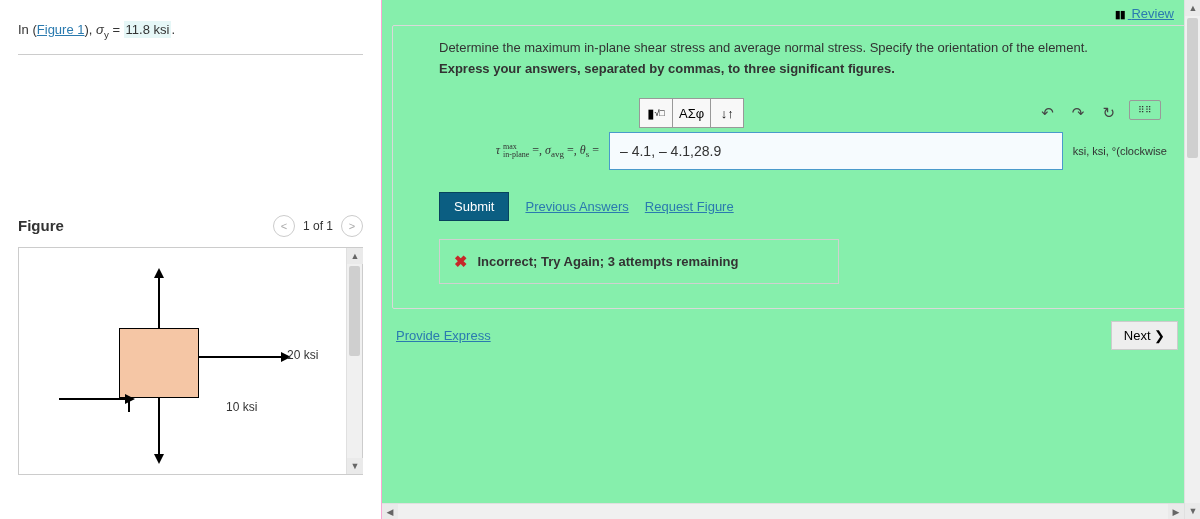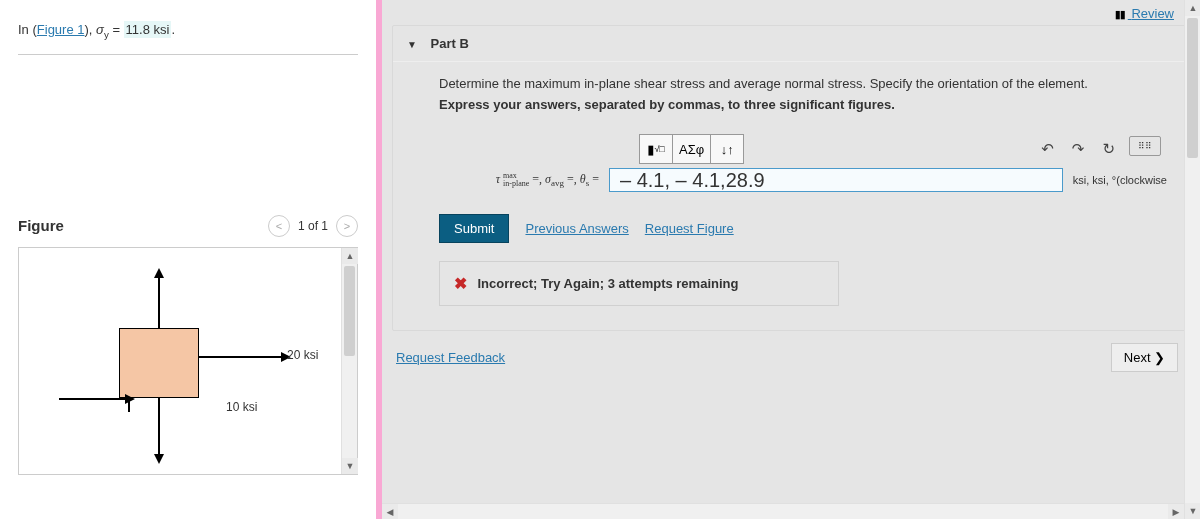--- a/index.html
+++ b/index.html
@@ -1,21 +1,21 @@
 <!DOCTYPE html>
 <html><head>
 <meta charset="utf-8">
 <style>
 * { box-sizing: border-box; margin: 0; padding: 0; }
 body { font-family: Arial, Helvetica, sans-serif; font-size: 13px; color: #333; background: #fff; width: 1200px; height: 519px; overflow: hidden; position: relative; }
 
 .container { display: flex; height: 100%; }
 
 
-.left-panel { width: 382px; padding: 14px 18px; border-right: 6px solid #f9a8d4; position: relative; }
+.left-panel { width: 382px; padding: 14px 18px; border-right: 1px solid #f9a8d4; position: relative; }
 .problem-statement { padding: 8px 0 14px 0; border-bottom: 1px solid #ccc; }
 .problem-statement .hl { background: #e6f7f7; padding: 1px 2px; }
 .problem-statement a.fig-link { color: #2a7aaf; text-decoration: underline; }
 
 .figure-header { display: flex; align-items: center; justify-content: space-between; margin-top: 160px; }
 .figure-header .figure-title { font-size: 15px; font-weight: bold; }
 .pager { display: flex; align-items: center; gap: 8px; }
 .pager .pg-btn { width: 22px; height: 22px; border: 1px solid #ccc; border-radius: 50%; background: #fff; display: flex; align-items: center; justify-content: center; color: #aaa; font-size: 11px; }
 .pager .pg-label { font-size: 12px; }
 
@@ -32,21 +32,21 @@
 .arrow.down  { left: 139px; top: 150px; width: 2px; height: 60px; }
 .arrow.left-line  { left: 40px;  top: 150px; width: 70px; height: 2px; }
 .arrow.right-line { left: 180px; top: 108px; width: 86px; height: 2px; }
 .arrowhead { position: absolute; width: 0; height: 0; }
 .ah-up    { border-left: 5px solid transparent; border-right: 5px solid transparent; border-bottom: 10px solid #000; }
 .ah-down  { border-left: 5px solid transparent; border-right: 5px solid transparent; border-top: 10px solid #000; }
 .ah-right { border-top: 5px solid transparent; border-bottom: 5px solid transparent; border-left: 10px solid #000; }
 .diag-label { position: absolute; font-size: 12px; }
 
 
-.right-panel { flex: 1; position: relative; background: #e5e5e5; border-left: none; height: 100%; overflow: hidden; }
+.right-panel { flex: 1; position: relative; background: #86efac; border-left: none; height: 100%; overflow: hidden; }
 .review-bar { text-align: right; padding: 6px 26px 0 0; }
 .review-bar a { color: #2a7aaf; font-size: 13px; text-decoration: underline; }
 .review-icon { display: inline-block; font-size: 11px; color: #000; margin-right: 3px; letter-spacing: -1px; }
 
 .part-card { margin: 4px 10px 0 10px; border: 1px solid #d9d9d9; border-radius: 2px; }
 .part-header { padding: 10px 14px; border-bottom: 1px solid #eee; font-weight: bold; }
 .part-header .tri { display: inline-block; margin-right: 10px; font-size: 10px; }
 
 .part-body { padding: 14px 22px 24px 46px; }
 .prompt-line1 { margin-bottom: 6px; }
@@ -58,21 +58,21 @@
 .tb-group-right { position: absolute; right: 6px; display: flex; gap: 10px; }
 .tb-ico { border: none; background: none; font-size: 15px; color: #444; cursor: pointer; padding: 4px; }
 .kb-btn { border: 1px solid #999; border-radius: 2px; width: 32px; height: 20px; font-size: 9px; letter-spacing: 0.5px; display: inline-flex; align-items: center; justify-content: center; }
 
 .vec-row { margin-left: 200px; margin-bottom: 8px; }
 .vec-btn { height: 26px; border: 1px solid #999; background: #eee; padding: 0 8px; font-size: 12px; }
 .help-btn { float: right; margin-right: 8px; width: 30px; height: 26px; border: 1px solid #999; background: #f8f8f8; font-size: 14px; }
 
 .answer-row { display: flex; align-items: center; gap: 10px; clear: both; }
 .answer-label { width: 160px; text-align: right; font-size: 12px; font-family: 'Times New Roman', serif; white-space: nowrap; }
-.answer-input { flex: 1; height: 24px; border: 1px solid #4a9acb; background: #f6fbfe; padding: 0 10px; font-size: 20px; color: #333; outline: none; }
+.answer-input { flex: 1; height: 38px; border: 1px solid #4a9acb; background: #f6fbfe; padding: 0 10px; font-size: 14px; color: #333; outline: none; }
 .answer-units { font-size: 11px; white-space: nowrap; }
 
 .submit-row { margin-top: 22px; display: flex; align-items: center; gap: 16px; }
 .submit-btn { background: #0b5e82; color: #fff; border: 1px solid #07435d; padding: 6px 14px; font-size: 13px; cursor: pointer; }
 .link { color: #2a7aaf; text-decoration: underline; font-size: 13px; cursor: pointer; }
 
 .feedback-box { margin-top: 18px; border: 1px solid #d0d0d0; padding: 12px 14px; display: flex; align-items: center; gap: 10px; width: 400px; }
 .x-mark { color: #c62828; font-weight: bold; font-size: 16px; }
 .feedback-text { font-weight: bold; }
 
@@ -130,24 +130,20 @@
       </div>
     </div>
   </div>
 
   <div class="right-panel">
     <div class="review-bar">
       <a href="#"><span class="review-icon">▮▮</span> <span>Review</span></a>
     </div>
 
     <div class="part-card">
-      <div class="part-header">
-        <span class="tri">▼</span>
-        <span>Part B</span>
-      </div>
       <div class="part-body">
         <div class="prompt-line1">Determine the maximum in-plane shear stress and average normal stress. Specify the orientation of the element.</div>
         <div class="prompt-line2">Express your answers, separated by commas, to three significant figures.</div>
 
         <div style="position:relative;">
           <div class="toolbar-row">
             <button class="tb-btn" title="templates">▮<span style="font-size:9px">√□</span></button>
             <button class="tb-btn sq">ΑΣφ</button>
             <button class="tb-btn sq">↓↑</button>
             <div class="tb-group-right">
@@ -174,21 +170,21 @@
         </div>
 
         <div class="feedback-box">
           <span class="x-mark">✖</span>
           <span class="feedback-text">Incorrect; Try Again; 3 attempts remaining</span>
         </div>
       </div>
     </div>
 
     <div class="bottom-row">
-      <a class="link">Request Feedback</a>
+      <a class="link">Provide Express</a>
       <button class="next-btn">Next ❯</button>
     </div>
 
     <div class="hscroll">
       <div class="hs-arrow" style="float:left">◀</div>
       <div class="hs-arrow" style="float:right">▶</div>
     </div>
     <div class="right-vscroll">
       <div class="scroll-arrow" style="position:absolute;top:0;width:16px;height:16px;display:flex;align-items:center;justify-content:center;font-size:9px;color:#666;background:#eaeaea">▲</div>
       <div class="vthumb"></div>

